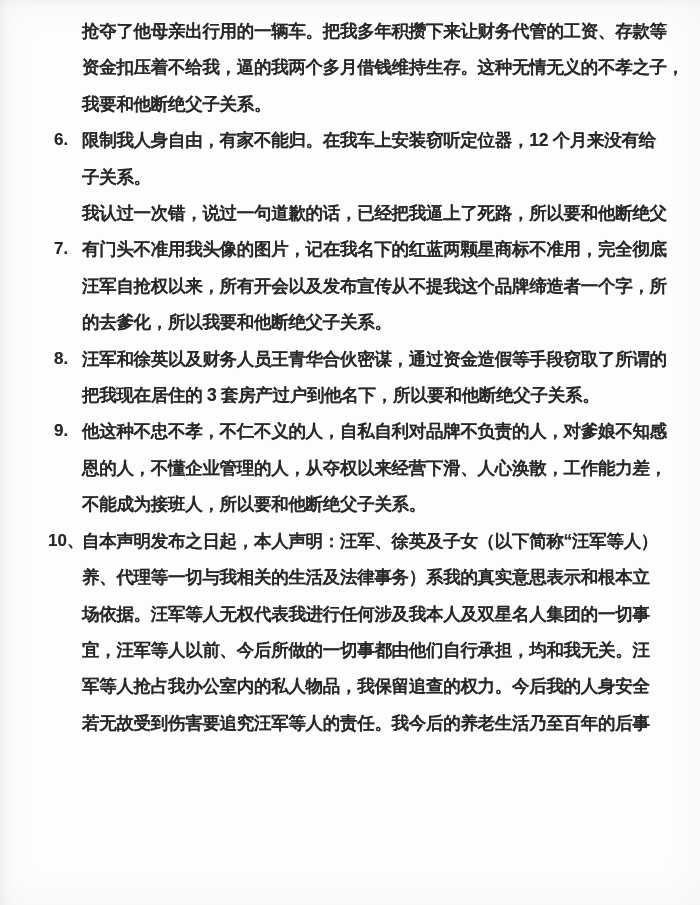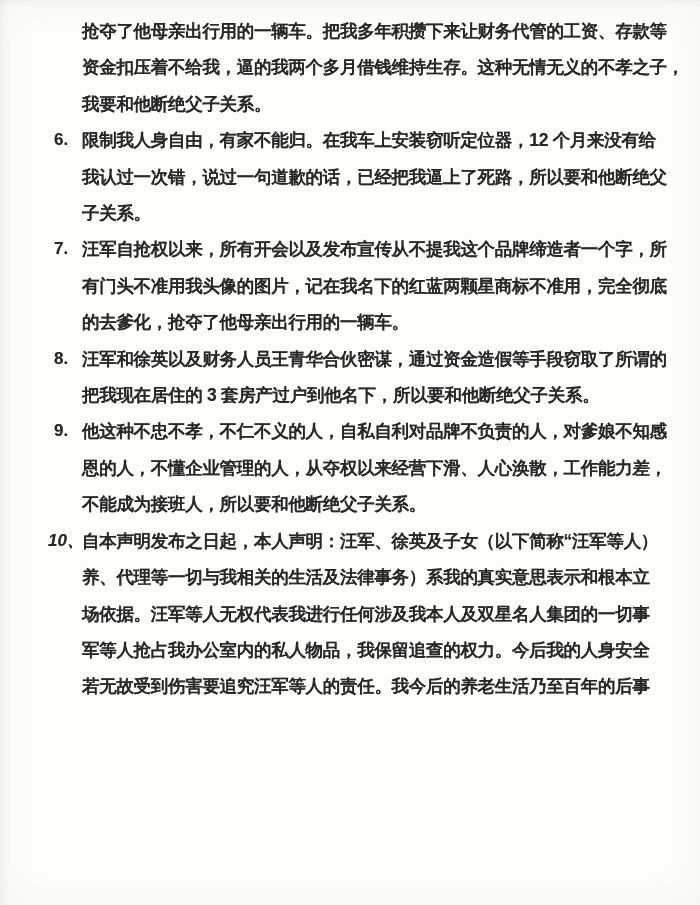--- a/index.html
+++ b/index.html
@@ -46,65 +46,65 @@
   .num {
     position: absolute;
     left: -28px;
     top: 0;
     font-size: 17px;
     line-height: 36.4px;
     text-shadow: 0 0 0.5px rgba(40,40,40,0.55);
   }
   .item-10 .num {
     left: -34px;
-    font-style: italic;
   }
 </style>
 </head>
 <body>
 
 <div class="page" style="background: rgb(253, 253, 252);">
   <div class="doc" style="color: rgb(40, 40, 40);">
 
     <div class="para">
       <div class="line">抢夺了他母亲出行用的一辆车。把我多年积攒下来让财务代管的工资、存款等</div>
       <div class="line">资金扣压着不给我，逼的我两个多月借钱维持生存。这种无情无义的不孝之子，</div>
       <div class="line">我要和他断绝父子关系。</div>
     </div>
 
     <div class="item">
       <span class="num">6.</span>
       <div class="line">限制我人身自由，有家不能归。在我车上安装窃听定位器，12 个月来没有给</div>
+      <div class="line">子关系。</div>
       <div class="line">我认过一次错，说过一句道歉的话，已经把我逼上了死路，所以要和他断绝父</div>
-      <div class="line">子关系。</div>
     </div>
 
     <div class="item">
       <span class="num">7.</span>
+      <div class="line">有门头不准用我头像的图片，记在我名下的红蓝两颗星商标不准用，完全彻底</div>
       <div class="line">汪军自抢权以来，所有开会以及发布宣传从不提我这个品牌缔造者一个字，所</div>
-      <div class="line">有门头不准用我头像的图片，记在我名下的红蓝两颗星商标不准用，完全彻底</div>
-      <div class="line">的去爹化，抢夺了他母亲出行用的一辆车。</div>
+      <div class="line">的去爹化，所以我要和他断绝父子关系。</div>
     </div>
 
     <div class="item">
       <span class="num">8.</span>
       <div class="line">汪军和徐英以及财务人员王青华合伙密谋，通过资金造假等手段窃取了所谓的</div>
       <div class="line">把我现在居住的 3 套房产过户到他名下，所以要和他断绝父子关系。</div>
     </div>
 
     <div class="item">
       <span class="num">9.</span>
       <div class="line">他这种不忠不孝，不仁不义的人，自私自利对品牌不负责的人，对爹娘不知感</div>
       <div class="line">恩的人，不懂企业管理的人，从夺权以来经营下滑、人心涣散，工作能力差，</div>
       <div class="line">不能成为接班人，所以要和他断绝父子关系。</div>
     </div>
 
     <div class="item item-10">
       <span class="num">10、</span>
       <div class="line">自本声明发布之日起，本人声明：汪军、徐英及子女（以下简称“汪军等人）</div>
       <div class="line">养、代理等一切与我相关的生活及法律事务）系我的真实意思表示和根本立</div>
       <div class="line">场依据。汪军等人无权代表我进行任何涉及我本人及双星名人集团的一切事</div>
+      <div class="line">宜，汪军等人以前、今后所做的一切事都由他们自行承担，均和我无关。汪</div>
       <div class="line">军等人抢占我办公室内的私人物品，我保留追查的权力。今后我的人身安全</div>
       <div class="line">若无故受到伤害要追究汪军等人的责任。我今后的养老生活乃至百年的后事</div>
     </div>
 
   </div>
 </div>
 
 </body></html>

